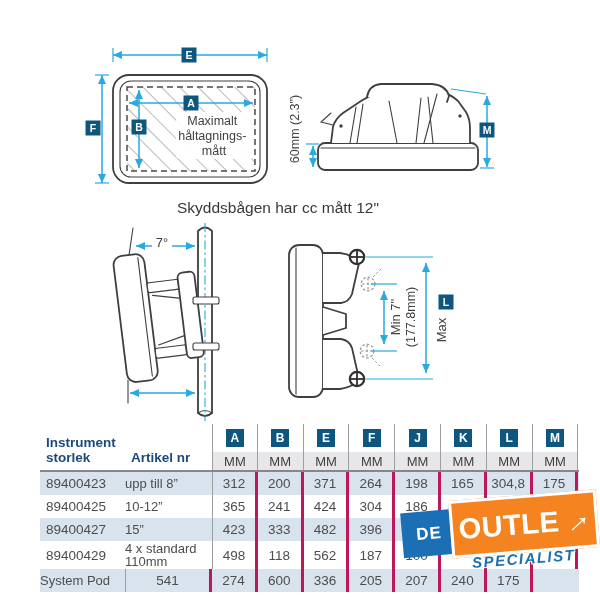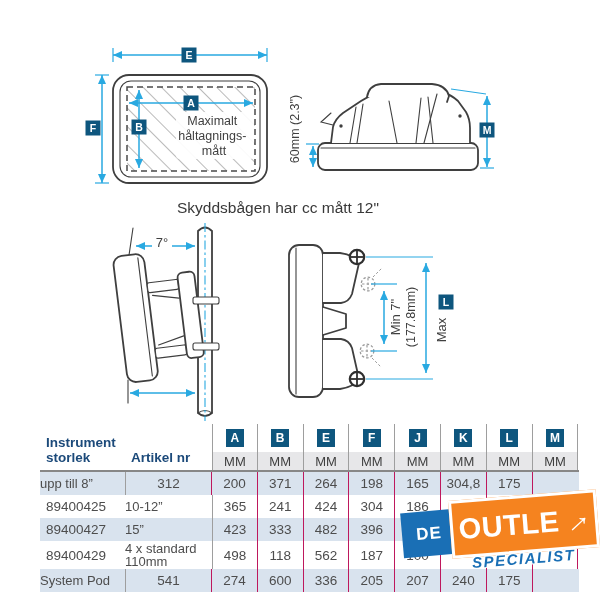--- a/index.html
+++ b/index.html
@@ -26,21 +26,21 @@
   .th-label{color:#1c4a7a;font-weight:bold;display:flex;align-items:flex-end;padding:0 0 5px 6px;line-height:14.5px;font-size:13.5px;}
   .th-dim{display:flex;flex-direction:column;justify-content:space-between;border-right:1px solid #9e9e9e;}
   .bl{border-left:1px solid #9e9e9e;}
   .dim-box{width:18px;height:18px;background:#0e567e;color:#fff;font-weight:bold;font-size:12px;display:flex;align-items:center;justify-content:center;margin:5px auto 0;}
   .mm{height:18px;background:#e7e7e9;display:flex;align-items:center;justify-content:center;font-size:13px;color:#3f3f3f;}
   .drow{height:23px;}
   .drow.tall{height:28px;}
   .drow.alt{background:#d9e3ee;}
   .c-art{display:flex;align-items:center;padding-left:6px;}
   .c-sto{display:flex;align-items:center;line-height:13px;font-size:13px;}
-  .c-num{display:flex;align-items:center;justify-content:center;border-right:1px solid #be185d;}
+  .c-num{display:flex;align-items:center;justify-content:center;border-right:3px solid #be185d;}
 
   
   .logo{position:absolute;left:398px;top:492px;width:200px;height:80px;z-index:5;}
   .logo-de{position:absolute;left:4px;top:19px;width:54px;height:45px;background:#1a6fb5;transform:rotate(-5deg);
            display:flex;align-items:center;justify-content:center;color:#fff;font-weight:bold;font-size:17px;letter-spacing:1px;z-index:1;}
   .logo-outlet{position:absolute;left:52px;top:3px;width:142px;height:52px;background:#f5831f;border:3px solid #fff;
            transform:rotate(-4.5deg);display:flex;align-items:center;justify-content:center;z-index:2;}
   .logo-outlet .word{color:#fff;font-weight:bold;font-size:29px;letter-spacing:.5px;}
   .logo-outlet .arr{display:inline-block;color:#fff;font-weight:bold;font-size:30px;transform:rotate(-38deg) translate(1px,1px);}
   .logo-specialist{position:absolute;left:74px;top:58px;transform:rotate(-4.5deg);color:#1a6fb5;font-weight:bold;font-style:italic;
@@ -242,20 +242,21 @@
         <div class="dim-box">L</div>
         <div class="mm">MM</div>
       </div>
       <div class="th-dim">
         <div class="dim-box">M</div>
         <div class="mm">MM</div>
       </div>
     </div>
 
     <div class="trow drow alt">
+      <div class="c-art">89400423</div>
       <div class="c-sto">upp till 8”</div>
       <div class="c-num bl">312</div>
       <div class="c-num">200</div>
       <div class="c-num">371</div>
       <div class="c-num">264</div>
       <div class="c-num">198</div>
       <div class="c-num">165</div>
       <div class="c-num">304,8</div>
       <div class="c-num">175</div>
     </div>

